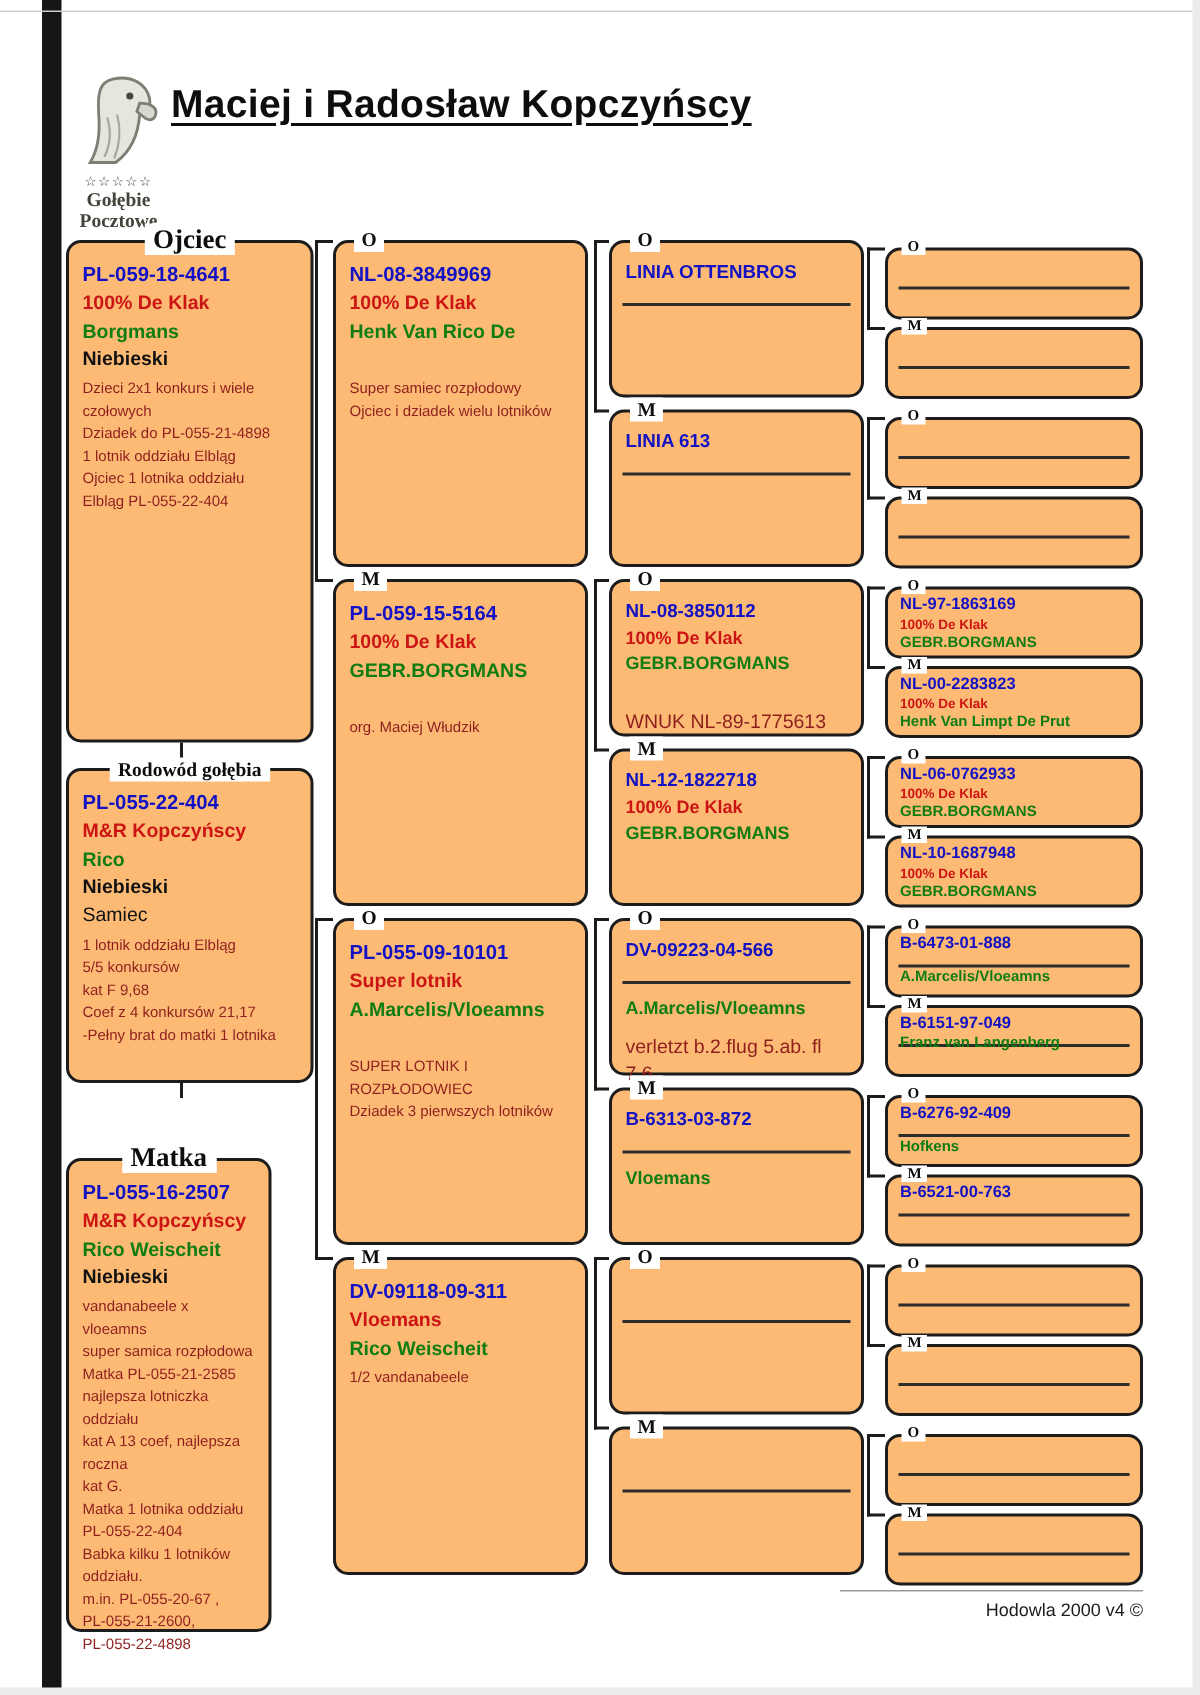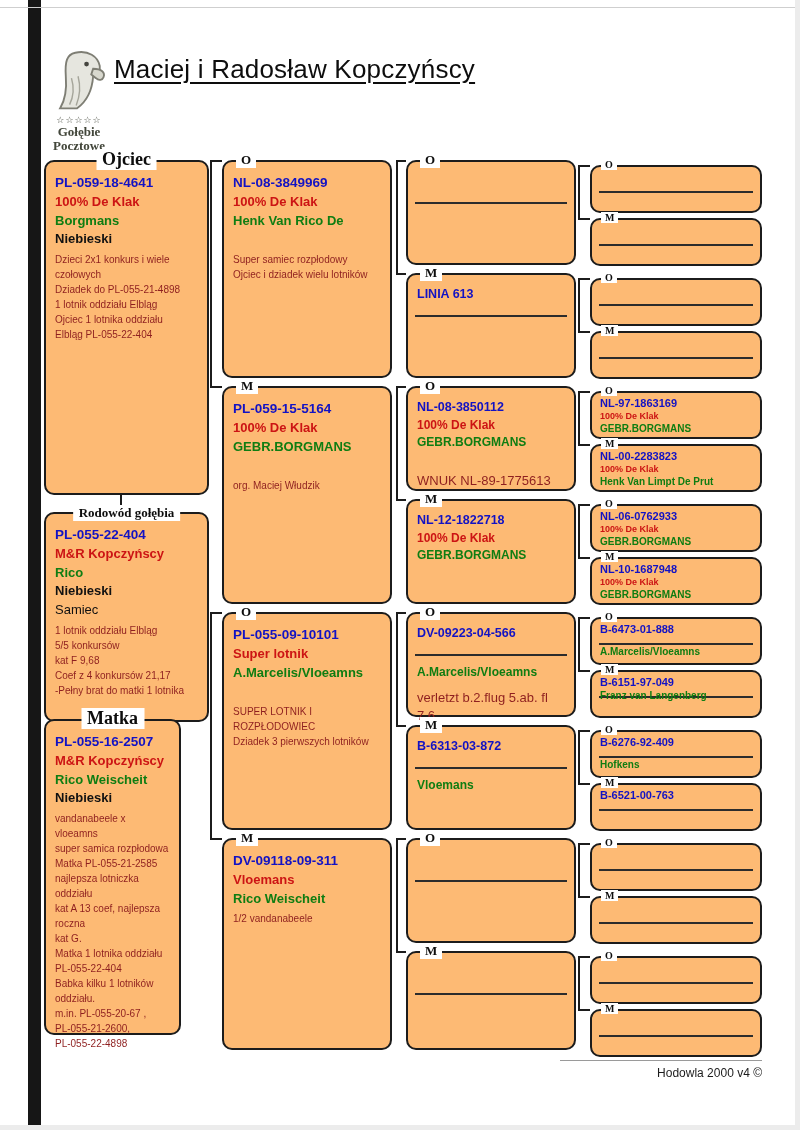--- a/index.html
+++ b/index.html
@@ -7,21 +7,21 @@
   body { font-family:"Liberation Sans",sans-serif; background:#fdfdfd; position:relative; overflow:hidden; }
   #page { position:absolute; inset:0; background:#fff; }
   .scan-bar { position:absolute; left:28px; top:0; width:13px; height:100%; background:#161616; }
   .scan-topline { position:absolute; left:0; top:7px; width:100%; height:1px; background:#cfcfcf; }
   .scan-right { position:absolute; right:0; top:0; width:5px; height:100%; background:#ececec; }
   .scan-bottom { position:absolute; left:0; bottom:0; width:100%; height:5px; background:#ececec; }
 
   .logo { position:absolute; left:42px; top:48px; width:74px; text-align:center; color:#42463a; }
   .logo .stars { font-size:9px; letter-spacing:1px; margin-top:-3px; }
   .logo .cap { font-family:"Liberation Serif",serif; font-weight:bold; font-size:13px; line-height:1.08; }
-  .title { position:absolute; left:114px; top:54px; font-size:26px; font-weight:normal; color:#0d0d0d;
+  .title { position:absolute; left:114px; top:54px; font-size:26px; font-weight:bold; color:#0d0d0d;
            text-decoration:underline; text-underline-offset:4px; letter-spacing:0.2px; }
 
   .pbox { position:absolute; background:#fdba74; border:2px solid #1c1c1c; border-radius:10px; }
   .content { position:relative; padding:13px 9px 0 9px; }
   .ptitle { position:absolute; top:-13px; left:50%; transform:translateX(-50%); background:#fff; padding:0 6px;
             font-family:"Liberation Serif",serif; font-weight:bold; font-size:18px; white-space:nowrap; color:#0d0d0d; }
   .ptitle.sm { font-size:13px; top:-9px; }
   .om-label { position:absolute; top:-10px; left:12px; background:#fff; padding:0 5px;
               font-family:"Liberation Serif",serif; font-weight:bold; font-size:13px; color:#0d0d0d; }
   .small .om-label { font-size:10px; top:-8px; left:9px; padding:0 4px; }
@@ -146,21 +146,21 @@
       <div class="line-black">Niebieski</div>
       <div class="line-plain">Samiec</div>
       <div class="notes">1 lotnik oddziału Elbląg
 5/5 konkursów
 kat F 9,68
 Coef z 4 konkursów 21,17
 -Pełny brat do matki 1 lotnika</div>
     </div>
   </div>
 
-  <div class="pbox" style="left:44px;top:719px;width:137px;height:316px">
+  <div class="pbox" style="left:44px;top:772px;width:137px;height:316px">
     <span class="ptitle">Matka</span>
     <div class="content">
       <div class="ring">PL-055-16-2507</div>
       <div class="line-red">M&amp;R Kopczyńscy</div>
       <div class="line-green">Rico Weischeit</div>
       <div class="line-black">Niebieski</div>
       <div class="notes">vandanabeele x vloeamns
 super samica rozpłodowa
 Matka PL-055-21-2585
 najlepsza lotniczka oddziału
@@ -215,20 +215,23 @@
       <div class="ring">DV-09118-09-311</div>
       <div class="line-red">Vloemans</div>
       <div class="line-green">Rico Weischeit</div>
       <div class="notes" style="">1/2 vandanabeele</div>
     </div>
   </div>
 
   <div class="pbox mid" style="left:406px;top:160px;width:170px;height:105px">
     <span class="om-label">O</span>
     <div class="rule" style="top:40px"></div>
+    <div class="content">
+      <div class="ring">LINIA OTTENBROS</div>
+    </div>
   </div>
 
   <div class="pbox mid" style="left:406px;top:273px;width:170px;height:105px">
     <span class="om-label">M</span>
     <div class="rule" style="top:40px"></div>
     <div class="content">
       <div class="ring">LINIA 613</div>
     </div>
   </div>
 

